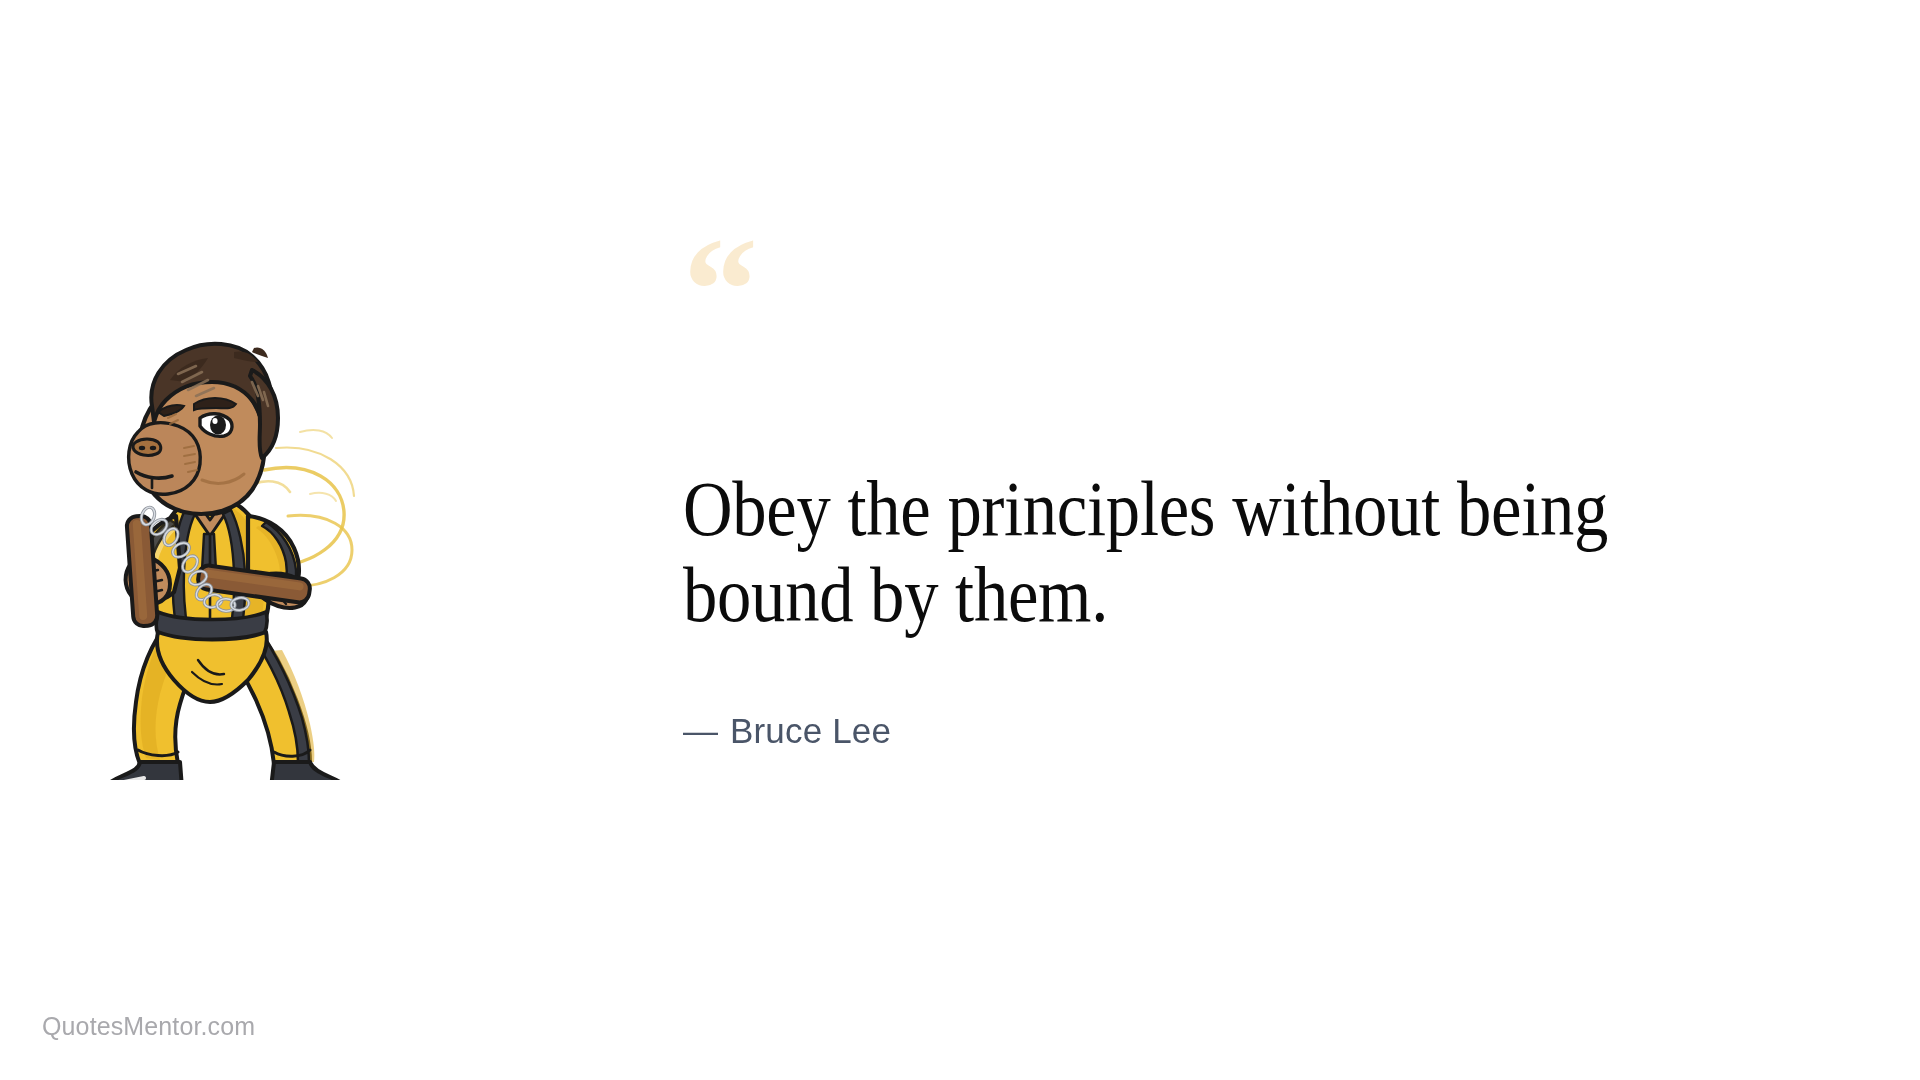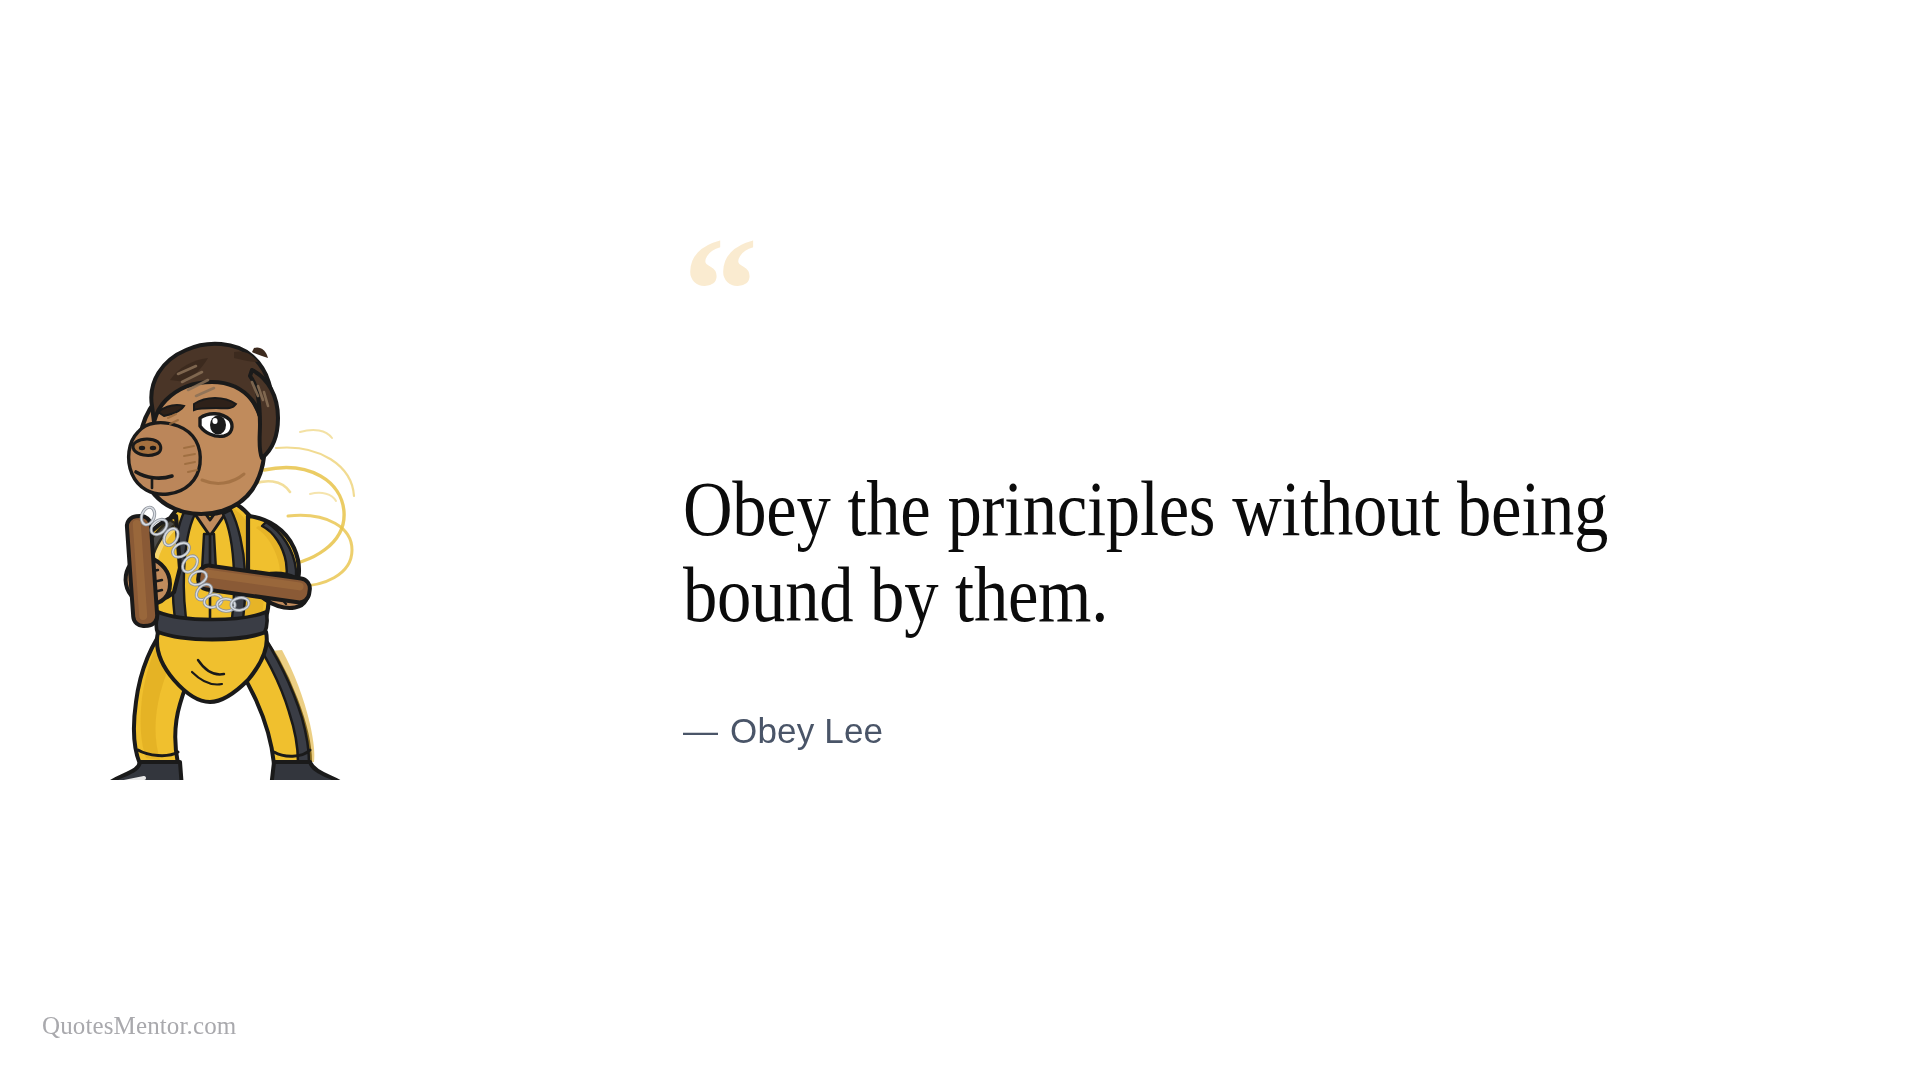--- a/index.html
+++ b/index.html
@@ -77,21 +77,21 @@
     font-weight: 400;
     letter-spacing: 0.005em;
   }
   .attribution .dash { letter-spacing: 0.06em; }
 
   
   .watermark {
     position: absolute;
     left: 42px;
     top: 1012px;
-    font-family: Liberation Serif, serif;
+    font-family: Liberation Sans, sans-serif;
     font-size: 25px;
     color: #a9a9ad;
     letter-spacing: 0.005em;
   }
 </style>
 </head>
 <body>
 
 <div class="quote-card">
 
@@ -303,19 +303,19 @@
   </div>
 
   <div class="quote-block">
     <div class="quote-mark">“</div>
 
     <div class="quote-text">Obey the principles without being
 bound by them.</div>
 
     <div class="attribution">
       <span class="dash">—</span>
-      <span>Obey Lee</span>
+      <span>Bruce Lee</span>
     </div>
   </div>
 
   <div class="watermark">QuotesMentor.com</div>
 
 </div>
 
 </body></html>

